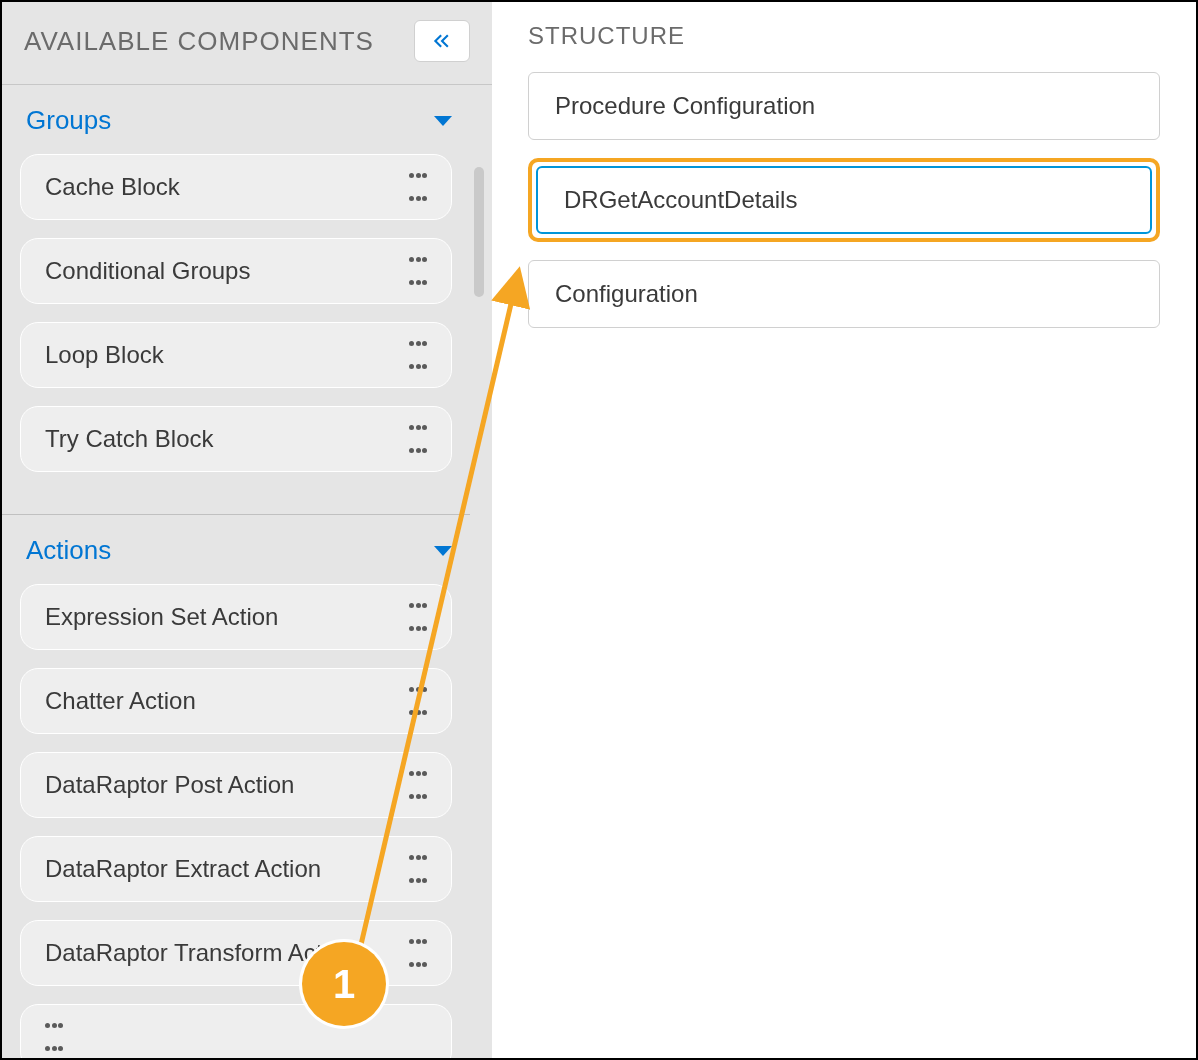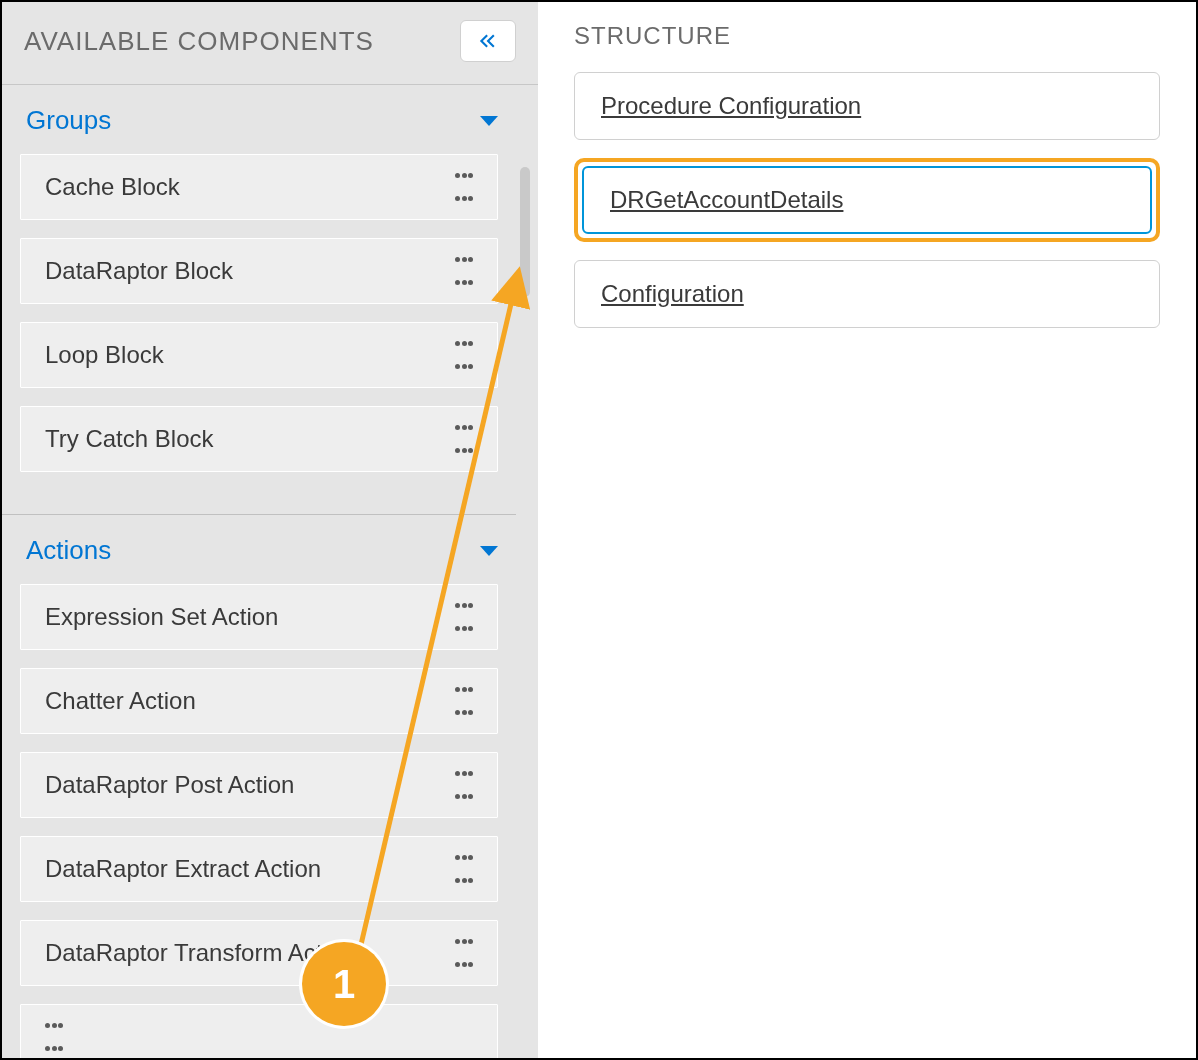--- a/index.html
+++ b/index.html
@@ -9,21 +9,21 @@
       height: 1060px;
       background: #fff;
       border: 2px solid #000;
       display: flex;
       overflow: hidden;
       position: relative;
     }
 
     
     .sidebar {
-      width: 536px;
+      width: 490px;
       background: #e5e5e5;
       display: flex;
       flex-direction: column;
       position: relative;
       overflow: hidden;
     }
     .sidebar-header {
       display: flex;
       align-items: center;
       justify-content: space-between;
@@ -65,21 +65,21 @@
       width: 0; height: 0;
       border-left: 9px solid transparent;
       border-right: 9px solid transparent;
       border-top: 10px solid #0176d3;
     }
     .item-list { padding: 4px 18px 8px 18px; display:flex; flex-direction:column; gap: 18px; }
 
     .comp-item {
       background: #eeeeee;
       border: 1px solid #fff;
-      border-radius: 1px;
+      border-radius: 18px;
       height: 66px;
       display: flex;
       align-items: center;
       justify-content: space-between;
       padding: 0 24px;
       cursor: grab;
     }
     .comp-label { color: #3a3a3a; font-size: 24px; }
     .drag-handle {
       width: 18px; height: 28px; display: flex; flex-wrap: wrap;
@@ -110,21 +110,20 @@
       padding: 6px 0 22px 0;
     }
     .structure-list { display:flex; flex-direction:column; gap:18px; }
     .struct-item {
       border:1px solid #d0d0d0; border-radius:6px;
       height: 68px; display:flex; align-items:center;
       padding: 0 26px;
       color:#3a3a3a; font-size:24px;
       cursor:pointer;
       background:#fff;
-      text-decoration:underline;
     }
     .struct-highlight-wrap {
       border: 4px solid #f5a623;
       border-radius: 10px;
       padding:4px;
     }
     .struct-item.selected {
       border: 2px solid #0095d9;
     }
 
@@ -169,21 +168,21 @@
             <span class="drag-handle">
                 <span></span>
                 <span></span>
                 <span></span>
                 <span></span>
                 <span></span>
                 <span></span>
               </span>
           </div>
           <div class="comp-item">
-            <span class="comp-label">DataRaptor Block</span>
+            <span class="comp-label">Conditional Groups</span>
             <span class="drag-handle">
                 <span></span>
                 <span></span>
                 <span></span>
                 <span></span>
                 <span></span>
                 <span></span>
               </span>
           </div>
           <div class="comp-item">

